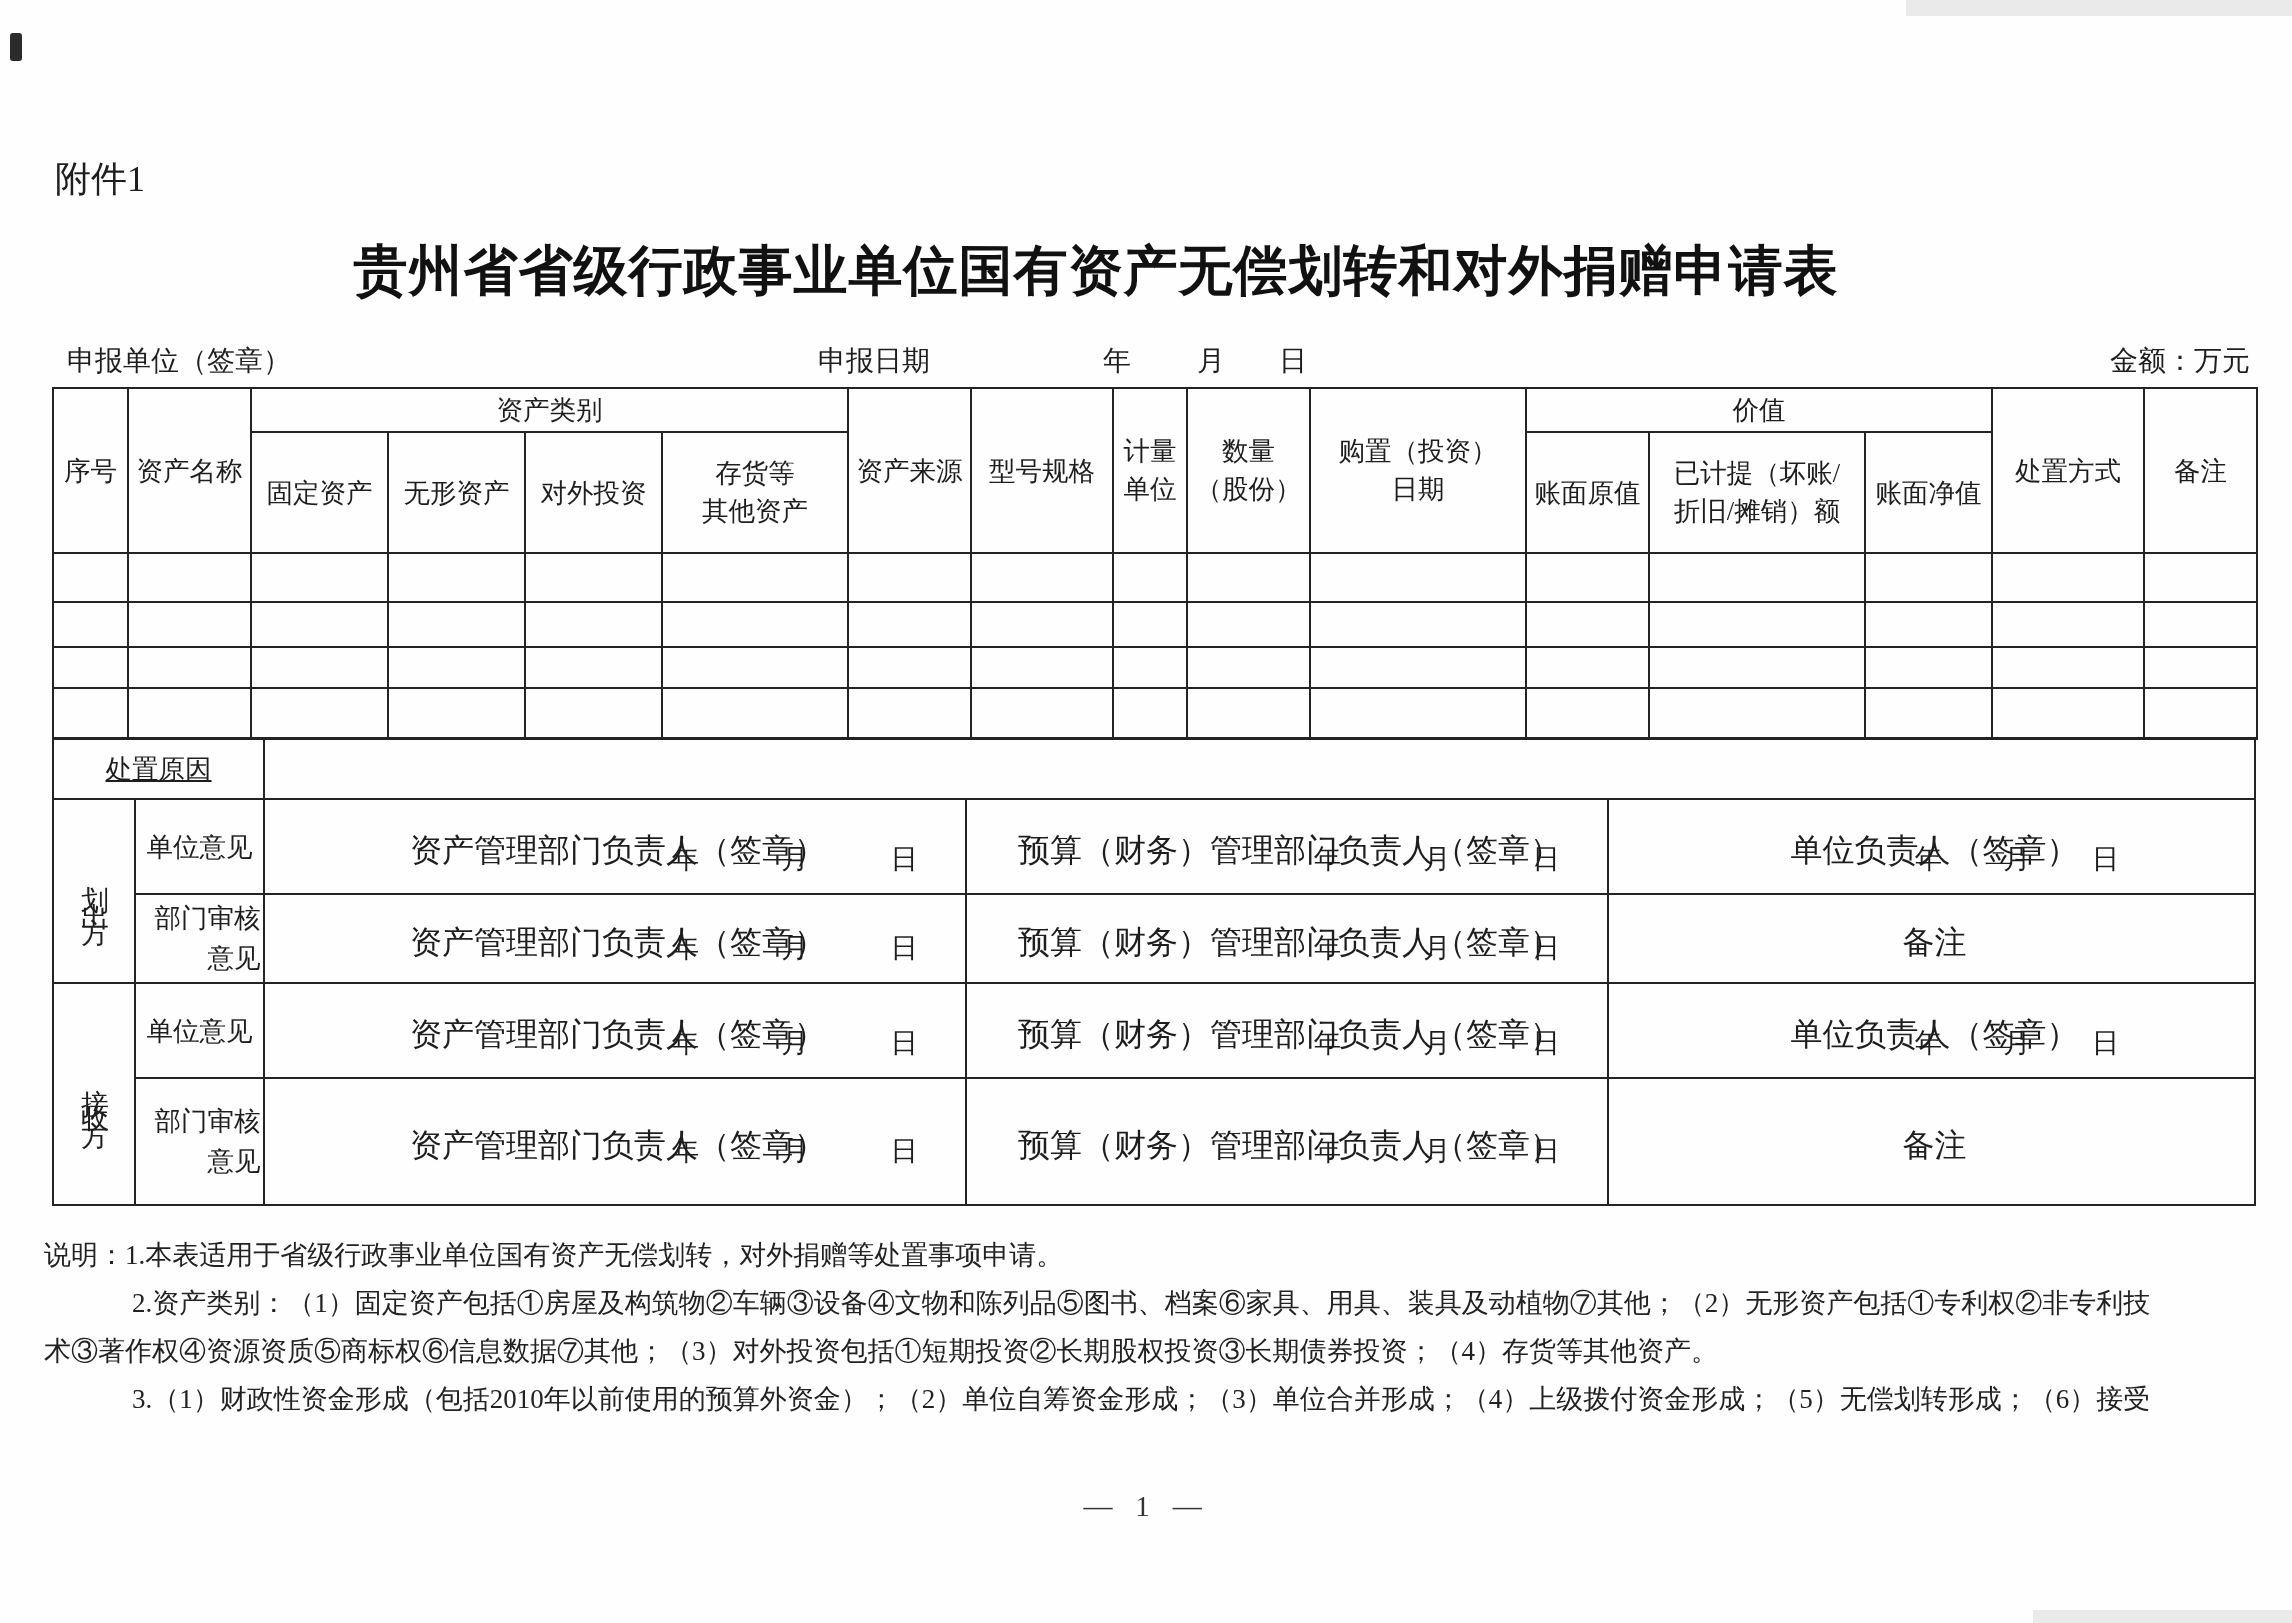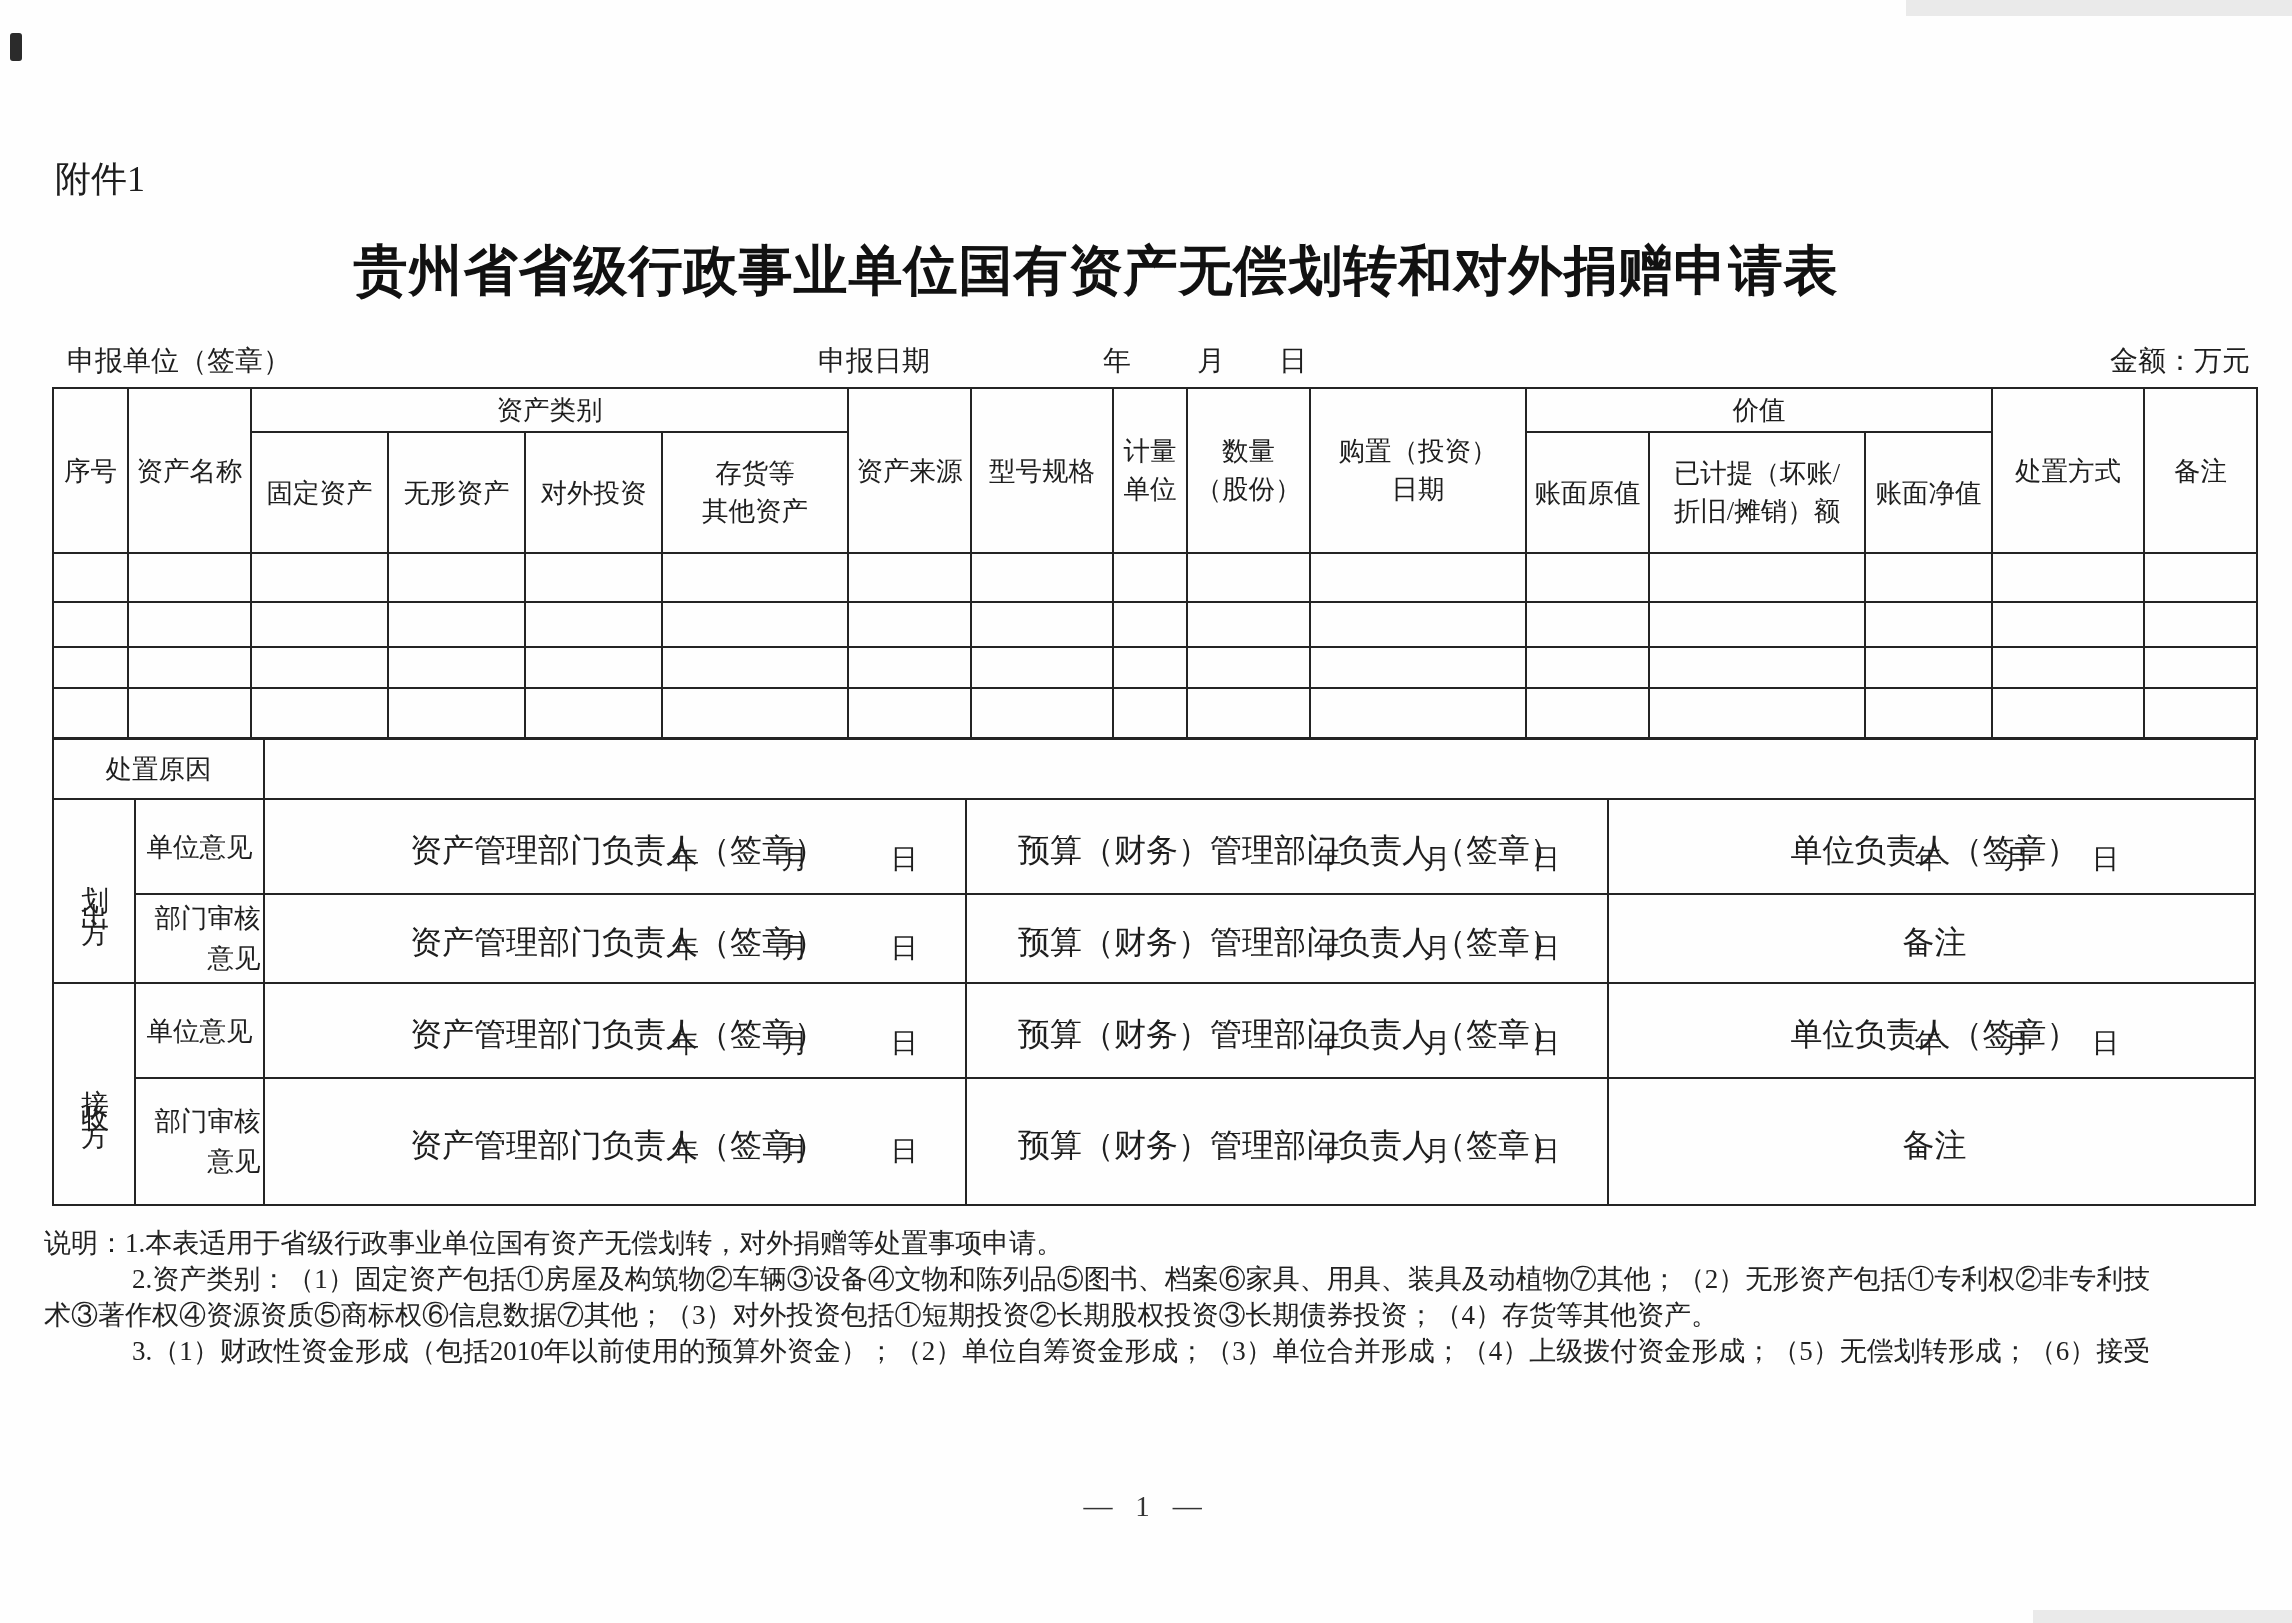--- a/index.html
+++ b/index.html
@@ -30,41 +30,41 @@
   .tbl th, .tbl td {
     border:2px solid #242424; padding:0; font-weight:normal;
     text-align:center; vertical-align:middle; font-size:26.5px; color:#1e1e1e;
     overflow:hidden;
   }
   .rh45{height:44px} .rh123{height:121px}
   .rh50{height:49px} .rh46{height:45px} .rh42{height:41px} .rh52{height:51px}
   .rh62{height:61px}
   .rh97{height:95px} .rh91{height:89px} .rh130{height:127px}
   .two span { display:block; line-height:1.4; }
-  .reason-label { font-size:28px; }
+  .reason-label { font-size:28px;text-decoration:underline; }
 
   .vert-cell { vertical-align:middle; }
   .vert {
     display:inline-block; writing-mode:vertical-lr; text-orientation:upright;
     letter-spacing:15.7px; font-size:28px; line-height:1.1;
   }
   .op-label { font-size:27.4px; }
   .dept-wrap { display:inline-block; width:4.6em; line-height:1.5;text-align:right; }
 
   .sign-cell { position:relative; text-align:left; vertical-align:top; }
   .sign-label { display:block; padding:8.8px 5.9px 0 11.8px; font-size:32px; white-space:nowrap; }
   .date-line {
     position:absolute; right:0; bottom:15.7px; display:flex; gap:82px;
     padding-right:47px; font-size:27.4px;
   }
   .rh130 .date-line { bottom:35px; }
   .date-wide { padding-right:135px; gap:61px; }
 
   .notes { position:absolute; left:44px; top:1225px; width:2217px; font-size:27px; line-height:36px; color:#222; }
-  .note-line { white-space:normal; }
+  .note-line { white-space:normal;margin-top:12px; }
   .note-line.num { padding-left:88px; }
 
   .pagenum { position:absolute; top:1490px; left:0; width:2293px; text-align:center; font-size:29px; letter-spacing:7.8px; color:#333; }
 
   .artifact-top-right { position:absolute; right:0; top:0; width:387px; height:15.7px; background:#eaeaea; }
   .artifact-bottom-right { position:absolute; right:0; bottom:0; width:260px; height:12.7px; background:#eaeaea; }
   .artifact-speck { position:absolute; left:9.8px; top:33px; width:12.7px; height:28px; background:#2b2b2b; border-radius:2.9px; }
 </style>
 </head>
 <body>

